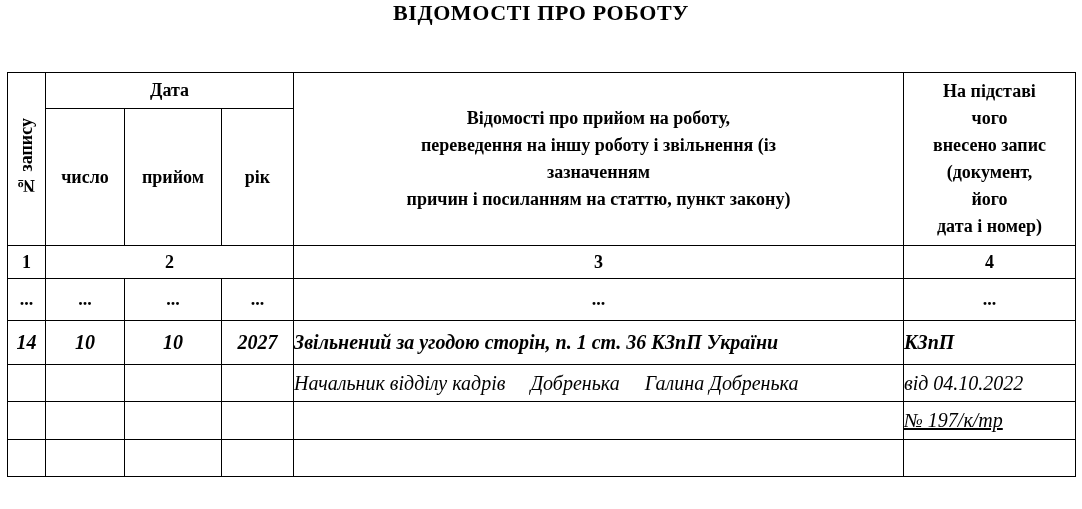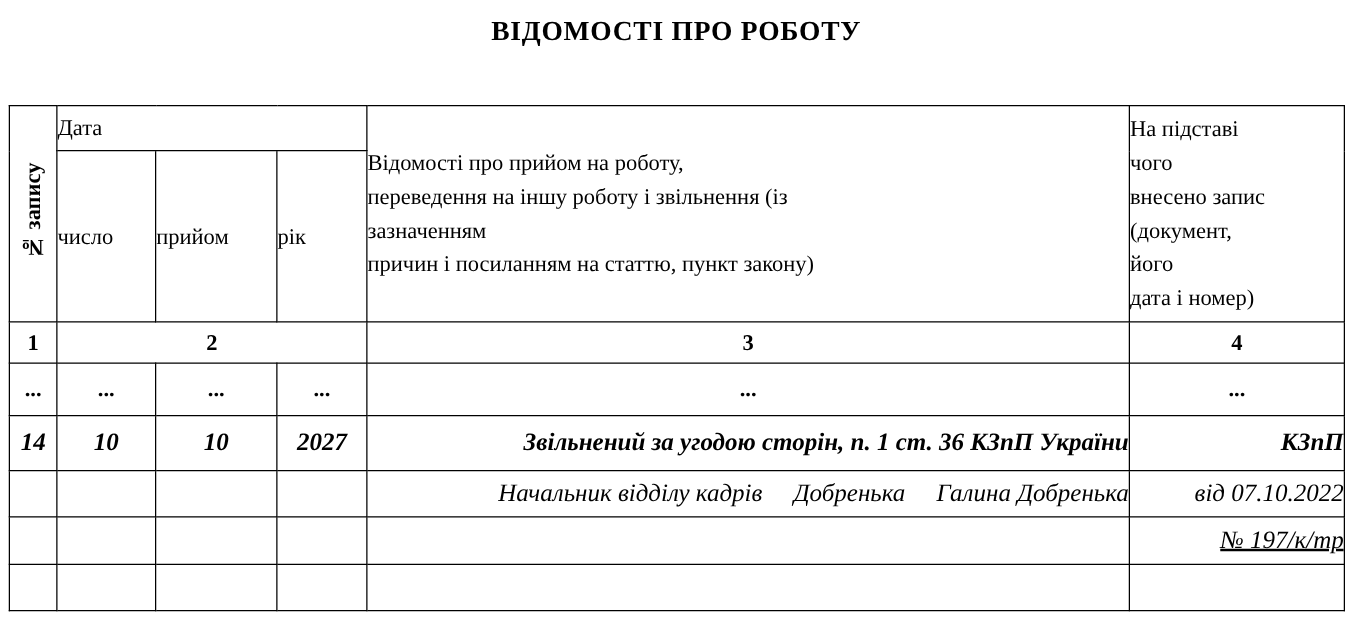--- a/index.html
+++ b/index.html
@@ -6,41 +6,42 @@
     margin: 0;
     padding: 0;
     background: #ffffff;
     width: 1082px;
     height: 509px;
     overflow: hidden;
     font-family: "Liberation Serif", serif;
     color: #000000;
   }
   .title {
-    margin-top: 12px;
+    margin-top: 0;
     text-align: center;
     font-weight: bold;
     font-size: 22px;
     letter-spacing: 0.6px;
   }
   table.records {
     border-collapse: collapse;
     table-layout: fixed;
     width: 1068px;
     margin: 46px 0 0 7px;
   }
   table.records td {
     border: 1.5px solid #000000;
     padding: 0;
     overflow: hidden;
   }
   
   td.hdr {
-    font-weight: normal;
+    font-weight: bold;
     font-size: 18px;
+    text-align: center;
     vertical-align: middle;
     line-height: 1.5;
   }
   td.pre { white-space: pre-line; }
   td.c-no { text-align: center; vertical-align: middle; }
   .vert {
     display: inline-block;
     writing-mode: vertical-rl;
     transform: rotate(180deg);
     white-space: nowrap;
@@ -55,21 +56,21 @@
     vertical-align: middle;
   }
   
   td.data {
     font-style: italic;
     font-size: 20px;
     vertical-align: middle;
   }
   td.ctr { text-align: center; }
   td.left {
-    text-align: right;
+    text-align: left;
     padding: 0 6px;
     white-space: pre-wrap;
   }
   
   tr.r-date  { height: 36px;  }
   tr.r-sub   { height: 137px; }
   tr.r-cnum  { height: 33px;  }
   tr.r-dots  { height: 42px;  }
   tr.r-rec1  { height: 44px; font-weight: bold;  }
   tr.r-rec2  { height: 37px;  }
@@ -139,21 +140,21 @@
     <td class="data left">Звільнений за угодою сторін, п. 1 ст. 36 КЗпП України</td>
     <td class="data left">КЗпП</td>
   </tr>
 
   <tr class="r-rec2">
     <td class="data ctr"></td>
     <td class="data ctr"></td>
     <td class="data ctr"></td>
     <td class="data ctr"></td>
     <td class="data left">Начальник відділу кадрів     Добренька     Галина Добренька</td>
-    <td class="data left">від 07.10.2022</td>
+    <td class="data left">від 04.10.2022</td>
   </tr>
 
   <tr class="r-rec3">
     <td class="data ctr"></td>
     <td class="data ctr"></td>
     <td class="data ctr"></td>
     <td class="data ctr"></td>
     <td class="data left"></td>
     <td class="data left">№ 197/к/тр</td>
   </tr>

